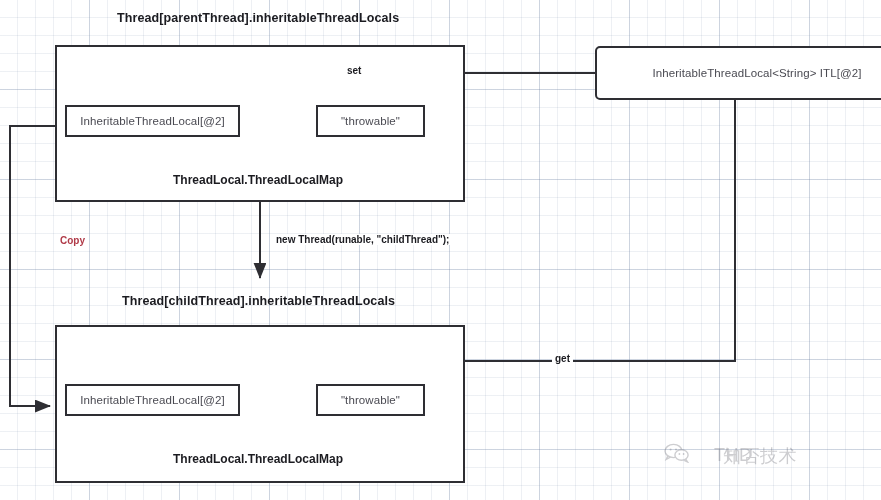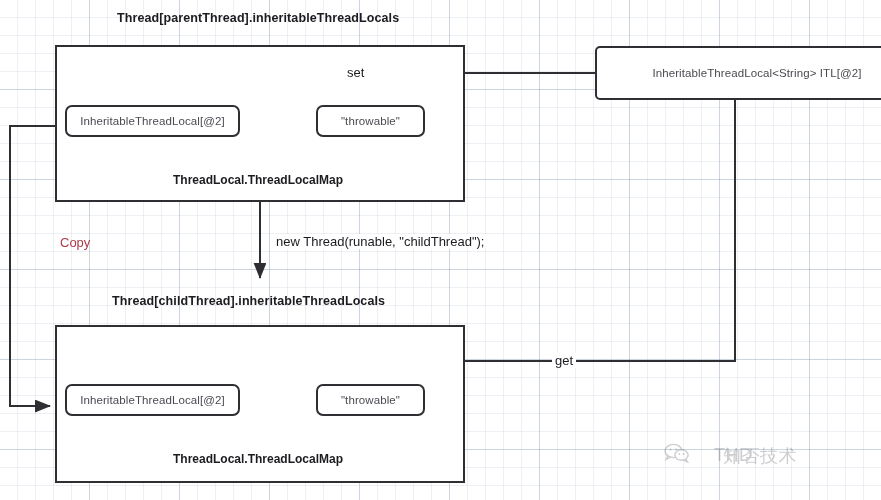--- a/index.html
+++ b/index.html
@@ -32,43 +32,43 @@
   }
   .container-box {
     position: absolute;
     border: 2px solid #2e2e33;
     background: #ffffff;
     box-sizing: border-box;
   }
   .node-box {
     position: absolute;
     border: 2px solid #2e2e33;
-    border-radius: 7px;
+    border-radius: 0;
     background: #ffffff;
     box-sizing: border-box;
     display: flex;
     align-items: center;
     justify-content: center;
     font-size: 11.5px;
     color: #4a4a52;
     letter-spacing: 0.1px;
     white-space: nowrap;
   }
   .caption {
     position: absolute;
     font-size: 12.5px;
     font-weight: bold;
     color: #1b1b20;
     white-space: nowrap;
     letter-spacing: 0.1px;
   }
   .edge-label {
     position: absolute;
-    font-size: 13px;
-    font-weight: normal;
+    font-size: 10px;
+    font-weight: bold;
     color: #1b1b20;
     background: #ffffff;
     padding: 0 3px;
     white-space: nowrap;
   }
   .edge-label.copy {
     color: #b03a48;
     background: transparent;
   }
   .map-label {
@@ -138,21 +138,21 @@
   <div class="node-box" style="left:595px; top:46px; width:324px; height:54px; border-radius:5px;">InheritableThreadLocal&lt;String&gt; ITL[@2]</div>
 
   <div class="edge-label" style="left:344px; top:65px;">set</div>
 
   <div class="edge-label" style="left:273px; top:234px;">new Thread(runable, "childThread");</div>
 
   <div class="edge-label copy" style="left:15px; top:235px;margin-left:42px;">Copy</div>
 
   <div class="edge-label" style="left:552px; top:353px;">get</div>
 
-  <div class="caption" style="left:112px; top:294px;">Thread[childThread].inheritableThreadLocals</div>
+  <div class="caption" style="left:122px; top:294px;">Thread[childThread].inheritableThreadLocals</div>
 
   <div class="container-box" style="left:55px; top:325px; width:410px; height:158px;"></div>
 
   <div class="node-box" style="left:65px; top:384px; width:175px; height:32px;">InheritableThreadLocal[@2]</div>
 
   <div class="node-box" style="left:316px; top:384px; width:109px; height:32px;">"throwable"</div>
 
   <div class="map-label" style="left:173px; top:452px;">ThreadLocal.ThreadLocalMap</div>
 
   <div class="watermark" style="left:664px; top:443px;gap:24px;">

